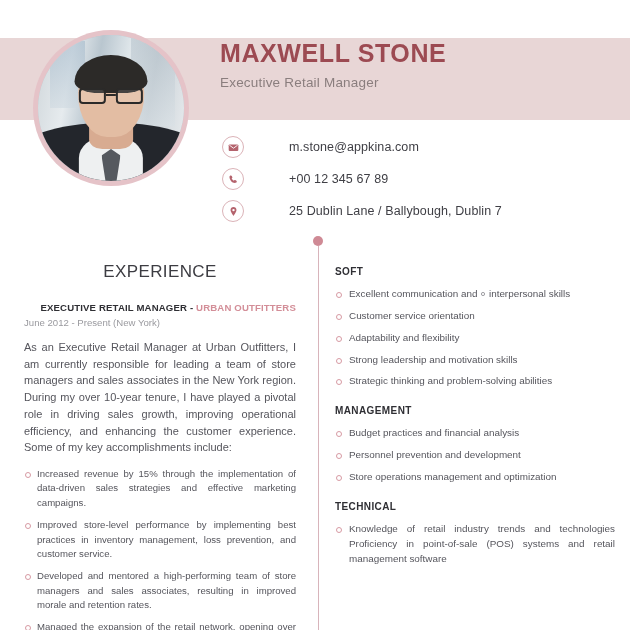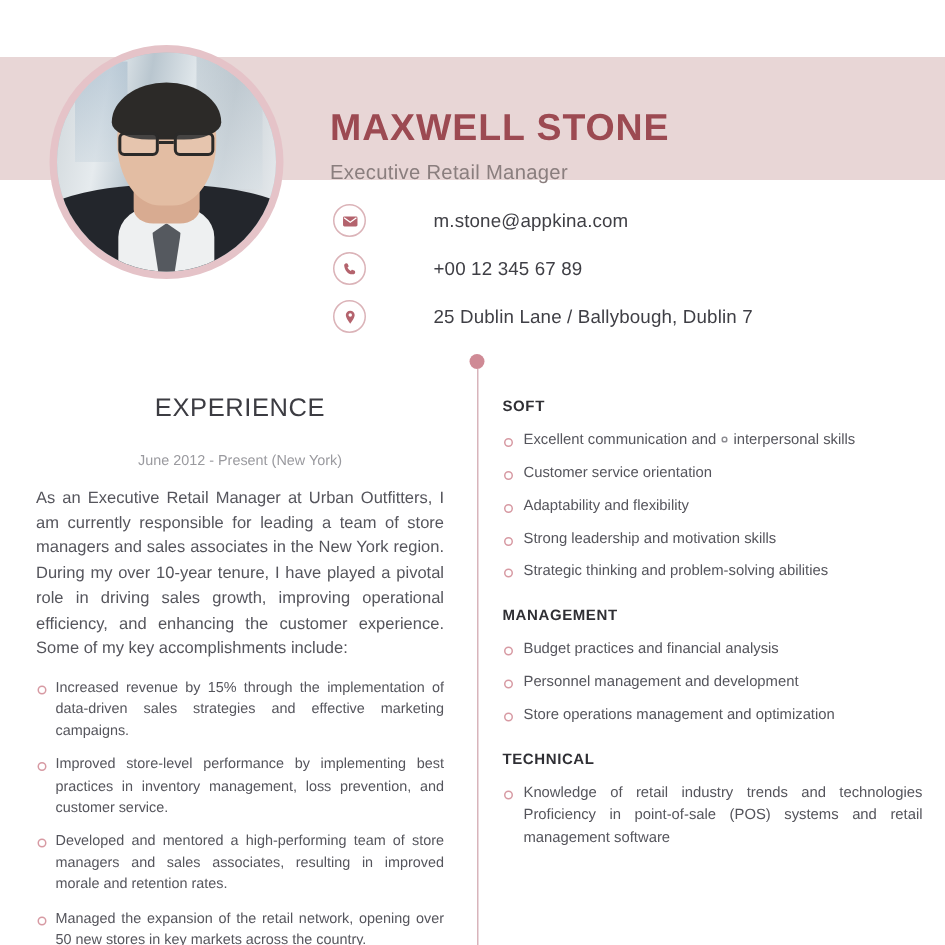--- a/index.html
+++ b/index.html
@@ -80,21 +80,21 @@
   }
   .ph-lens {
     position: absolute; top: 0; width: 42%; height: 100%;
     border: 2.5px solid #2b2a29; border-radius: 4px; background: rgba(255,255,255,.12);
   }
   .ph-lens.l { left: 0; } .ph-lens.r { right: 0; }
   .ph-bridge {
     position: absolute; left: 42%; top: 38%; width: 16%; height: 2.5px; background: #2b2a29;
   }
 
-  .header-text { position: absolute; left: 220px; top: 72px; }
+  .header-text { position: absolute; left: 220px; top: 40px; }
   .name {
     font-size: 25px; font-weight: bold; letter-spacing: .6px;
     color: #9c4a52; line-height: 1.1;
   }
   .role {
     margin-top: 7px; font-size: 13.5px; color: #8a7e7e; letter-spacing: .2px;
   }
 
   
   .contacts { position: absolute; left: 222px; top: 131px; }
@@ -134,21 +134,21 @@
   }
   .sec-title.right { text-align: left; }
   .sec-title.left { text-align: center; }
 
   .job-head {
     text-align: right; font-size: 9.6px; font-weight: bold;
     letter-spacing: .15px; color: #2f2f34; line-height: 1.35;
   }
   .job-head .company { color: #d38e98; font-weight: bold; }
   .job-date {
-    text-align: center; font-size: 9.6px; color: #9a9a9f; margin-top: 2px;
+    text-align: left; font-size: 9.6px; color: #9a9a9f; margin-top: 2px;
   }
 
   .para {
     margin-top: 11px;
     font-size: 11px; line-height: 1.52; color: #55555c;
     text-align: justify;
   }
 
   ul.bul { list-style: none; margin-top: 11px; }
   ul.bul li {
@@ -244,20 +244,23 @@
     </div>
 
   </div>
 
   <div class="divider-dot"></div>
   <div class="divider-line"></div>
 
   <div class="col-left">
     <div class="sec-title left">EXPERIENCE</div>
 
+    <div class="job-head">
+      <span>EXECUTIVE RETAIL MANAGER</span><span> - </span><span class="company">URBAN OUTFITTERS</span>
+    </div>
     <div class="job-date">June 2012 - Present (New York)</div>
 
     <div class="para">As an Executive Retail Manager at Urban Outfitters, I am currently responsible for leading a team of store managers and sales associates in the New York region. During my over 10-year tenure, I have played a pivotal role in driving sales growth, improving operational efficiency, and enhancing the customer experience. Some of my key accomplishments include:</div>
 
     <ul class="bul">
       <li>Increased revenue by 15% through the implementation of data-driven sales strategies and effective marketing campaigns.</li>
       <li>Improved store-level performance by implementing best practices in inventory management, loss prevention, and customer service.</li>
       <li>Developed and mentored a high-performing team of store managers and sales associates, resulting in improved morale and retention rates.</li>
       <li>Managed the expansion of the retail network, opening over 50 new stores in key markets across the country.</li>
       <li>Built strong relationships with suppliers and vendors, securing favorable pricing and ensuring the availability of high-quality merchandise for the stores.</li>
@@ -272,21 +275,21 @@
       <li><span>Excellent communication and</span><span class="inline-dot"></span><span>interpersonal skills</span></li>
       <li>Customer service orientation</li>
       <li>Adaptability and flexibility</li>
       <li>Strong leadership and motivation skills</li>
       <li>Strategic thinking and problem-solving abilities</li>
     </ul>
 
     <div class="sub-title sp">MANAGEMENT</div>
     <ul class="skills">
       <li>Budget practices and financial analysis</li>
-      <li>Personnel management and development</li>
+      <li>Personnel prevention and development</li>
       <li>Store operations management and optimization</li>
     </ul>
 
     <div class="sub-title sp">TECHNICAL</div>
     <ul class="skills">
       <li class="just">Knowledge of retail industry trends and technologies Proficiency in point-of-sale (POS) systems and retail management software</li>
 
     </ul>
   </div>
 

